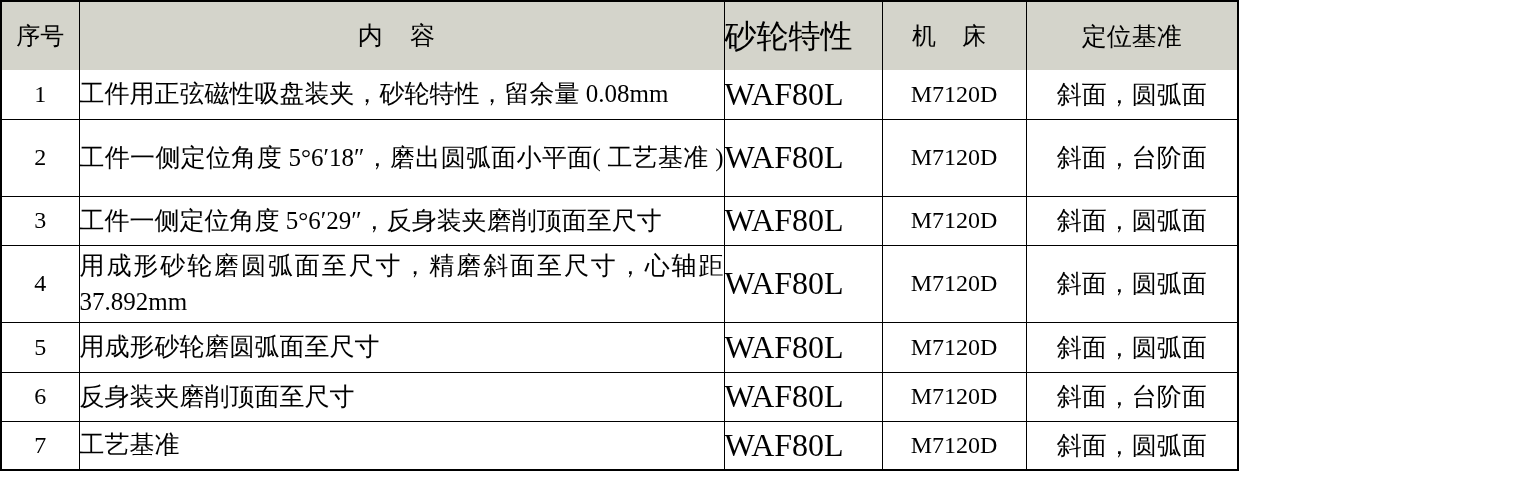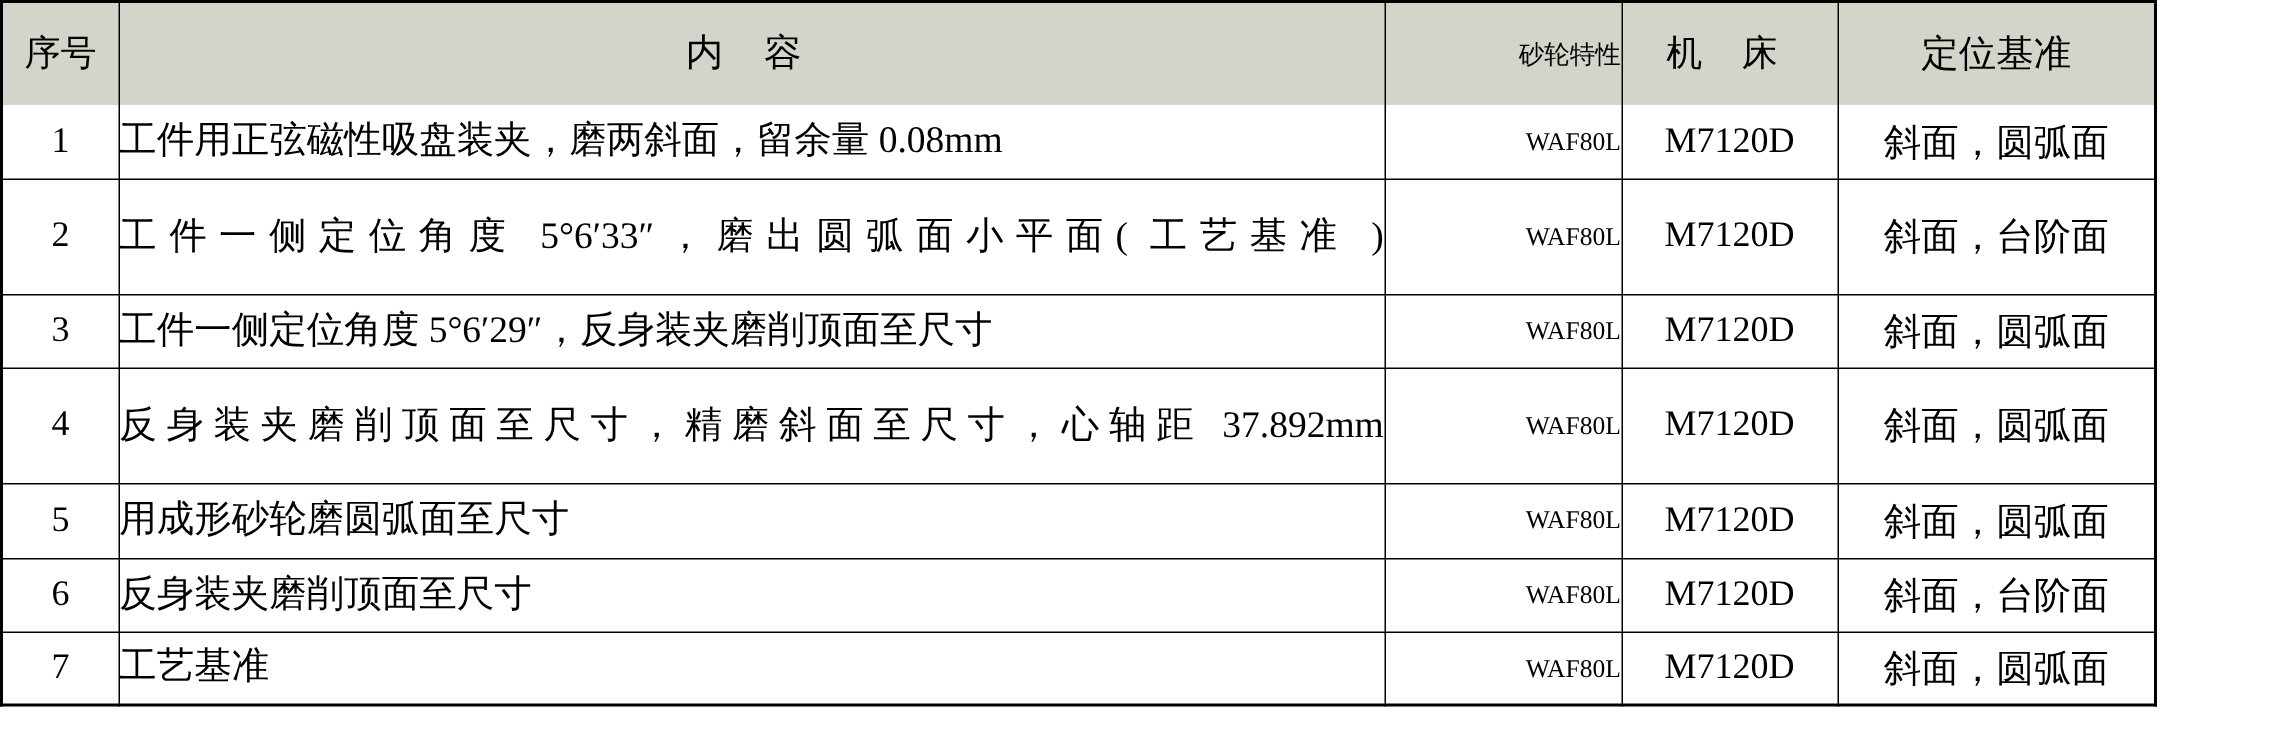--- a/index.html
+++ b/index.html
@@ -15,21 +15,21 @@
   }
   #sheet {
     width: 1529px;
     height: 500px;
     position: relative;
     box-sizing: border-box;
   }
   table.proc {
     border-collapse: collapse;
     table-layout: fixed;
-    width: 1438px;
+    width: 1239px;
     border-top: 2px solid #000;
     border-bottom: 2px solid #000;
     border-left: 2px solid #000;
     border-right: 2px solid #000;
   }
   table.proc td, table.proc th {
     border: 1px solid #000;
     padding: 0;
     vertical-align: middle;
     box-sizing: border-box;
@@ -71,22 +71,22 @@
     text-align: justify;
     text-align-last: justify;
     padding: 6px 22px 6px 40px;
     line-height: 1.45;
   }
   td.c-content.single {
     text-align: left;
     text-align-last: left;
   }
   td.c-wheel {
-    text-align: right;
-    font-size: 17px;
+    text-align: left;
+    font-size: 32px;
     width: 158px;
     white-space: nowrap;
   }
   td.c-machine {
     text-align: center;
     font-size: 24px;
     width: 144px;
     white-space: nowrap;
   }
   td.c-datum {
@@ -109,42 +109,42 @@
         <td class="c-num">序号</td>
         <td class="c-content hdr-spaced" style="text-align:center;text-align-last:center;padding:16px;">内 容</td>
         <td class="c-wheel">砂轮特性</td>
         <td class="c-machine hdr-spaced">机 床</td>
         <td class="c-datum">定位基准</td>
       </tr>
     </thead>
     <tbody>
       <tr class="r-short">
         <td class="c-num">1</td>
-        <td class="c-content single">工件用正弦磁性吸盘装夹，磨两斜面，留余量 0.08mm</td>
+        <td class="c-content single">工件用正弦磁性吸盘装夹，砂轮特性，留余量 0.08mm</td>
         <td class="c-wheel">WAF80L</td>
         <td class="c-machine">M7120D</td>
         <td class="c-datum">斜面，圆弧面</td>
       </tr>
       <tr class="r-tall">
         <td class="c-num">2</td>
-        <td class="c-content">工件一侧定位角度 5°6′33″，磨出圆弧面小平面( 工艺基准 )</td>
+        <td class="c-content">工件一侧定位角度 5°6′18″，磨出圆弧面小平面( 工艺基准 )</td>
         <td class="c-wheel">WAF80L</td>
         <td class="c-machine">M7120D</td>
         <td class="c-datum">斜面，台阶面</td>
       </tr>
       <tr class="r-short">
         <td class="c-num">3</td>
         <td class="c-content single">工件一侧定位角度 5°6′29″，反身装夹磨削顶面至尺寸</td>
         <td class="c-wheel">WAF80L</td>
         <td class="c-machine">M7120D</td>
         <td class="c-datum">斜面，圆弧面</td>
       </tr>
       <tr class="r-tall">
         <td class="c-num">4</td>
-        <td class="c-content">反身装夹磨削顶面至尺寸，精磨斜面至尺寸，心轴距 37.892mm</td>
+        <td class="c-content">用成形砂轮磨圆弧面至尺寸，精磨斜面至尺寸，心轴距 37.892mm</td>
         <td class="c-wheel">WAF80L</td>
         <td class="c-machine">M7120D</td>
         <td class="c-datum">斜面，圆弧面</td>
       </tr>
       <tr class="r-mid">
         <td class="c-num">5</td>
         <td class="c-content single">用成形砂轮磨圆弧面至尺寸</td>
         <td class="c-wheel">WAF80L</td>
         <td class="c-machine">M7120D</td>
         <td class="c-datum">斜面，圆弧面</td>

